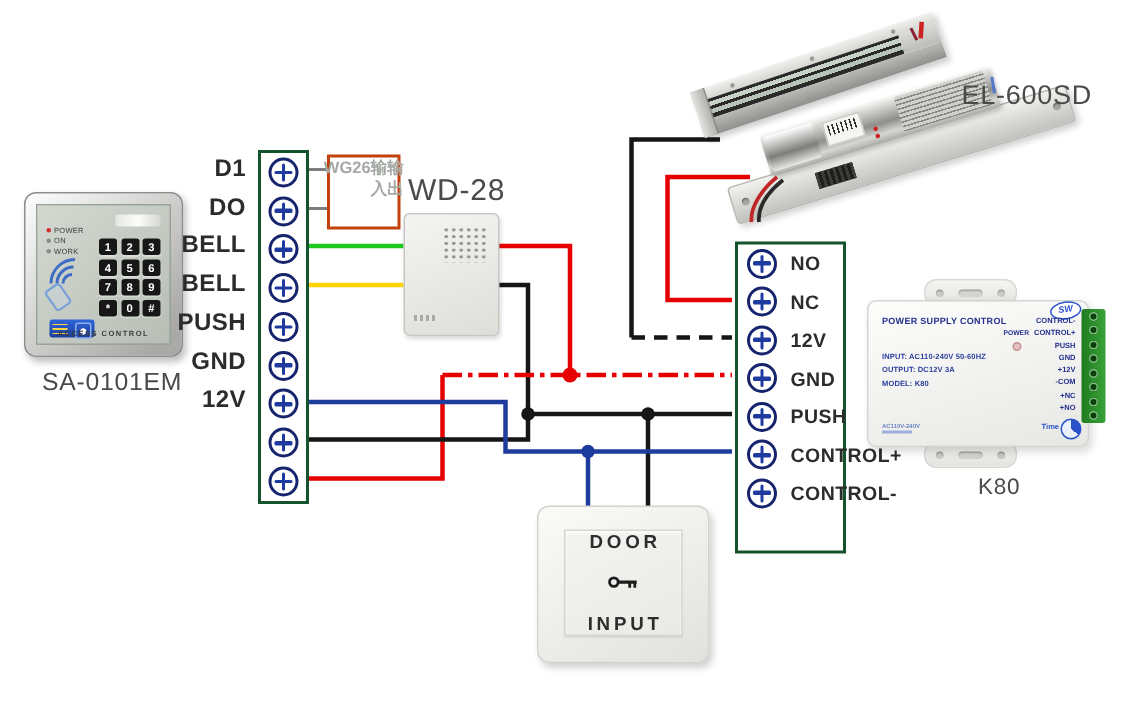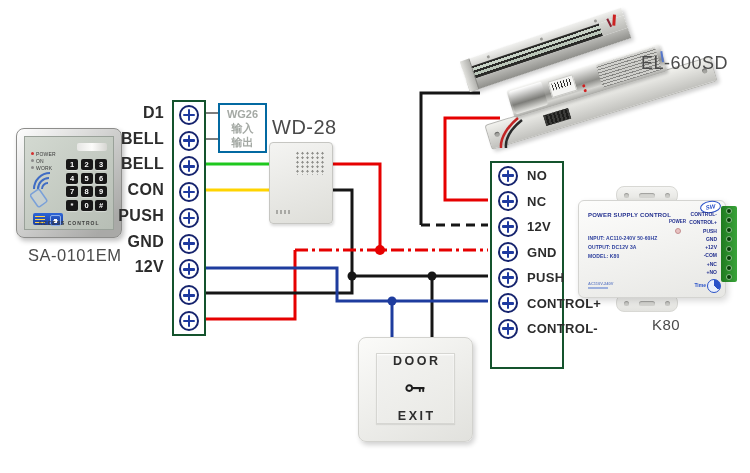--- a/index.html
+++ b/index.html
@@ -24,22 +24,22 @@
         font-size:16px;font-weight:bold;color:#2c2c2c;letter-spacing:.3px;}
   .lblock{left:172px;top:100px;width:30px;height:232px;}
   .lblock .trow{height:25.78px;justify-content:center;}
   .rblock{left:490px;top:161px;width:70px;height:204px;}
   .rblock .trow{height:25.5px;}
   .rblock .term{margin-left:6px;}
   .rblock .rlabel{margin-left:9px;font-size:13px;font-weight:bold;color:#2c2c2c;
         white-space:nowrap;letter-spacing:.3px;}
 
   
-  .wg26{left:218px;top:103px;width:45px;height:46px;border:2px solid #0369a1;z-index:2;
-        display:flex;flex-direction:column;justify-content:center;background:#fff;}
+  .wg26{left:218px;top:103px;width:45px;height:46px;border:2px solid #c2410c;z-index:2;
+        display:flex;flex-direction:row;justify-content:center;background:#fff;}
   .wg26 div{text-align:center;font-size:11px;line-height:14px;color:#a4a9a4;font-weight:bold;}
 
   
   .title{color:#4a4a4a;z-index:5;letter-spacing:.5px;}
 
   
   .bell-body{left:269px;top:142px;width:62px;height:80px;z-index:2;border-radius:4px;
         background:linear-gradient(160deg,#f4f4f2,#dedeD9);border:1px solid #c6c6c2;
         box-shadow:1px 2px 3px rgba(0,0,0,.15);}
   .bell-grill{position:absolute;right:7px;top:8px;width:30px;height:24px;
@@ -235,23 +235,23 @@
         <rect x="3" y="20" width="11" height="15" rx="2" transform="rotate(-35 8 27)" fill="rgba(200,215,240,.25)" stroke="#7aa0d8" stroke-width="1.5"></rect>
       </svg>
       <div class="kp-tag"></div>
       <div class="kp-caption">ACCESS CONTROL</div>
     </div>
   </div>
   <div class="abs title" style="left:28px;top:246px;font-size:16.5px;">SA-0101EM</div>
 
   <div class="llabels">
       <div class="lrow">D1</div>
+      <div class="lrow">DO</div>
       <div class="lrow">BELL</div>
       <div class="lrow">BELL</div>
-      <div class="lrow">CON</div>
       <div class="lrow">PUSH</div>
       <div class="lrow">GND</div>
       <div class="lrow">12V</div>
     </div>
   <div class="tblock lblock">
       <div class="trow">
         <span class="term"></span>
       </div>
       <div class="trow">
         <span class="term"></span>
@@ -361,21 +361,21 @@
 
   <div class="abs exit-plate">
     <div class="exit-inner">
       <div class="exit-txt">DOOR</div>
       <svg width="26" height="13" viewBox="0 0 26 13">
         <circle cx="5" cy="6" r="3.4" fill="none" stroke="#1d1d1d" stroke-width="2.2"></circle>
         <line x1="8.6" y1="6" x2="23" y2="6" stroke="#1d1d1d" stroke-width="2.6"></line>
         <line x1="17.5" y1="6" x2="17.5" y2="10.5" stroke="#1d1d1d" stroke-width="2.2"></line>
         <line x1="21.5" y1="6" x2="21.5" y2="10.5" stroke="#1d1d1d" stroke-width="2.2"></line>
       </svg>
-      <div class="exit-txt">EXIT</div>
+      <div class="exit-txt">INPUT</div>
     </div>
   </div>
 
   <div class="psu-ear" style="left:616px;top:186px;">
       <i></i>
       <span class="slot"></span>
       <i></i>
     </div>
   <div class="psu-ear" style="left:616px;top:294px;">
       <i></i>

